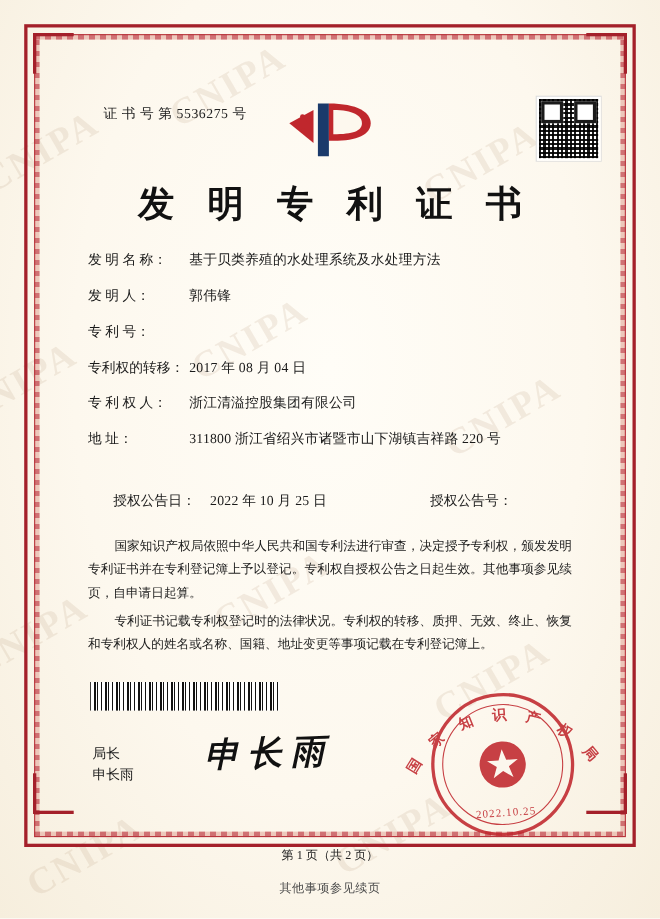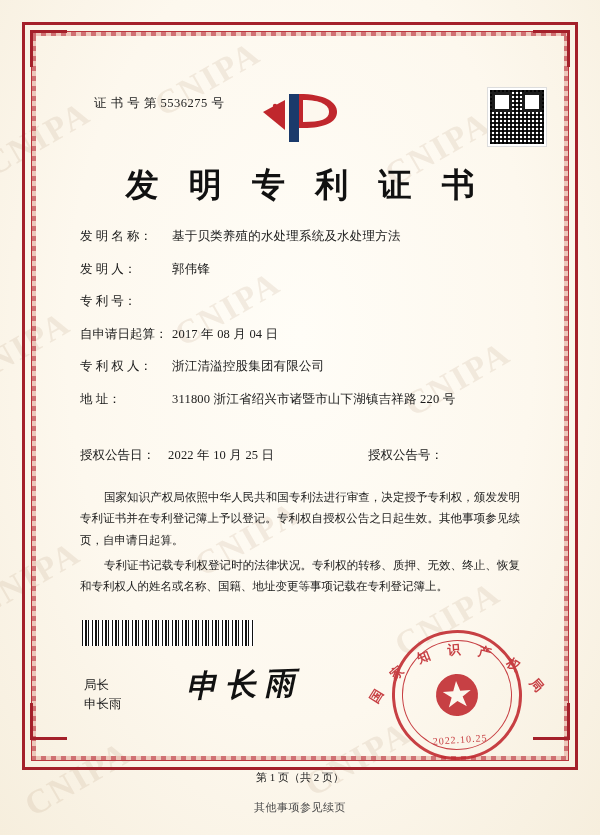--- a/index.html
+++ b/index.html
@@ -153,21 +153,21 @@
   .row .label {
     width: 92px;
     flex: 0 0 92px;
     letter-spacing: 0px;
     white-space: nowrap;
   }
   .row .value {
     flex: 1;
     letter-spacing: .2px;
   }
-  .row.two .label { width: 88px; flex: 0 0 88px; }
+  .row.two .label { width: 88px; flex: 0 0 88px; margin-left: 23px; }
   .row.two .value { flex: 0 0 200px; margin-top: 24px; }
   .row.two .label2 { width: 90px; flex: 0 0 90px; }
   .row.two .value2 { flex: 1; }
 
   
   .paras {
     position: absolute;
     left: 80px; top: 487px;
     width: 440px;
     font-family: "Liberation Serif", serif;
@@ -325,21 +325,21 @@
       <div class="value">基于贝类养殖的水处理系统及水处理方法</div>
     </div>
     <div class="row">
       <div class="label">发 明 人：</div>
       <div class="value">郭伟锋</div>
     </div>
     <div class="row">
       <div class="label">专 利 号：</div>
     </div>
     <div class="row">
-      <div class="label">自申请日起算：</div>
+      <div class="label">专利权的转移：</div>
       <div class="value">2017 年 08 月 04 日</div>
     </div>
     <div class="row">
       <div class="label">专 利 权 人：</div>
       <div class="value">浙江清溢控股集团有限公司</div>
     </div>
     <div class="row">
       <div class="label">地        址：</div>
       <div class="value">311800 浙江省绍兴市诸暨市山下湖镇吉祥路 220 号</div>
     </div>

